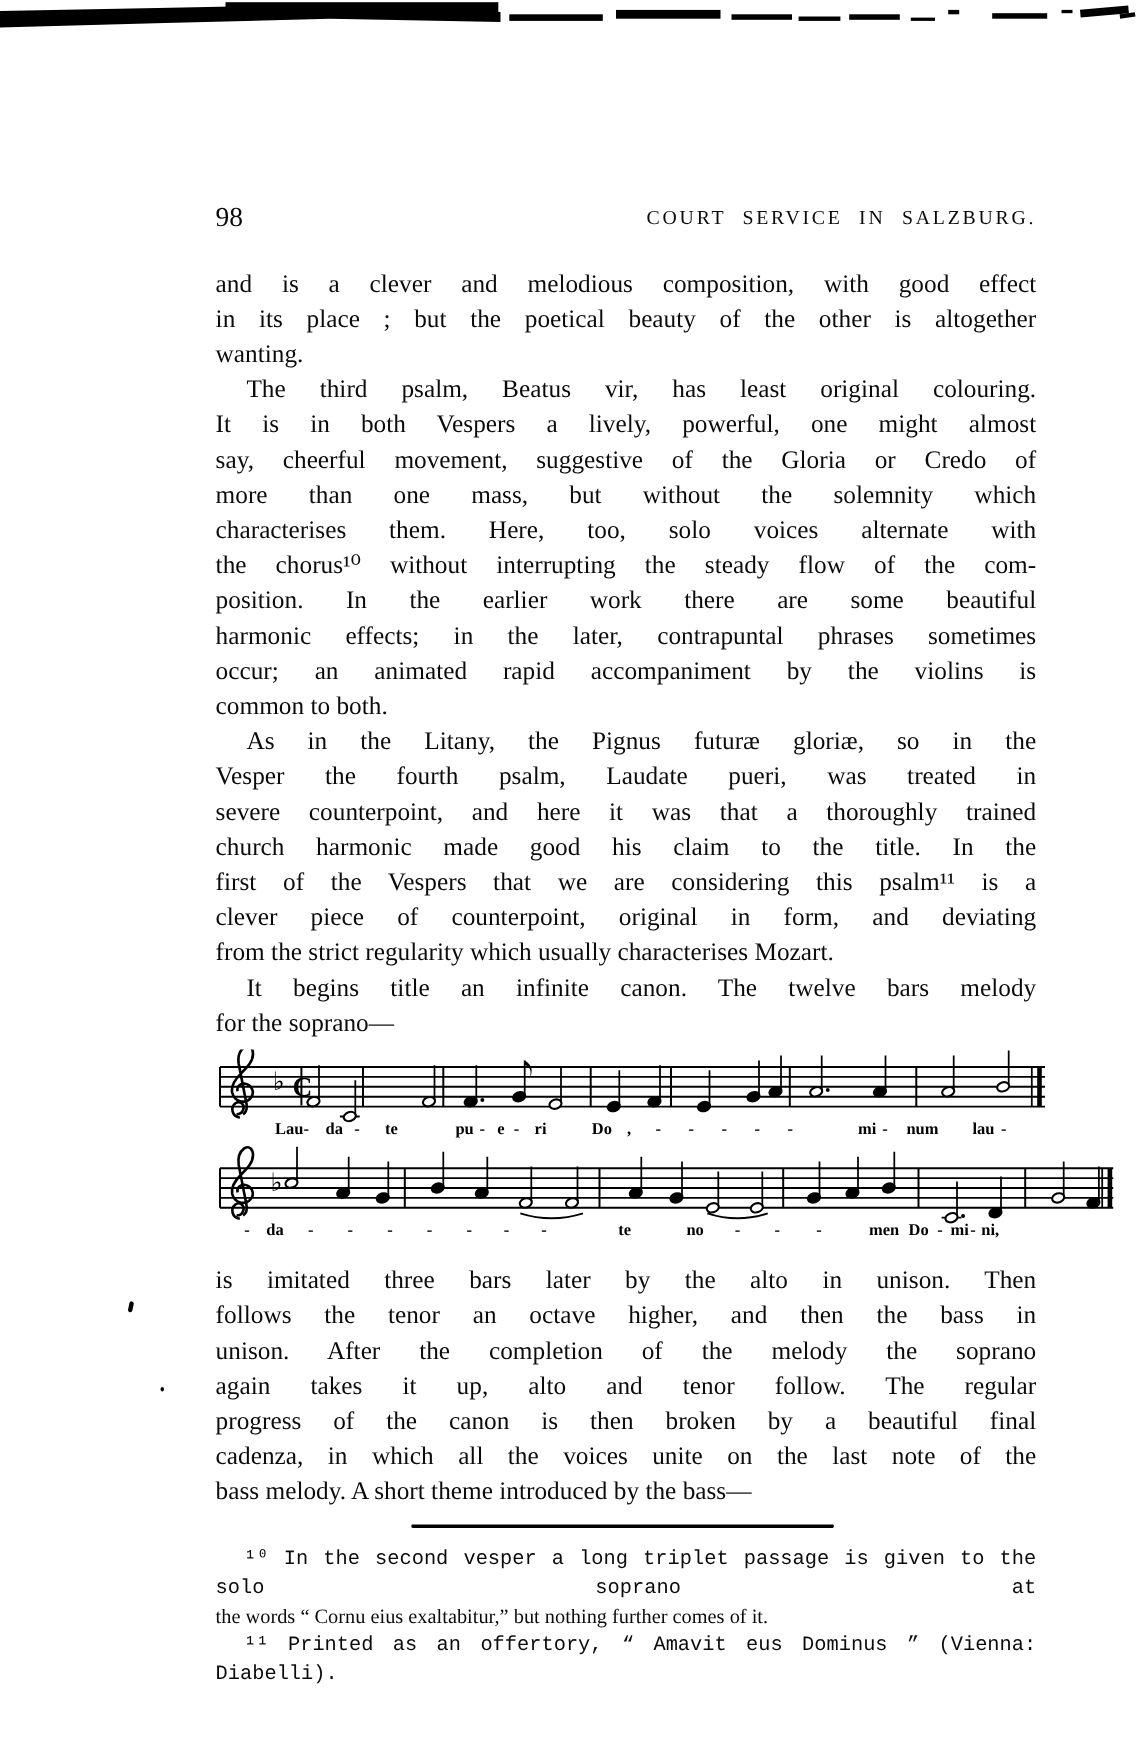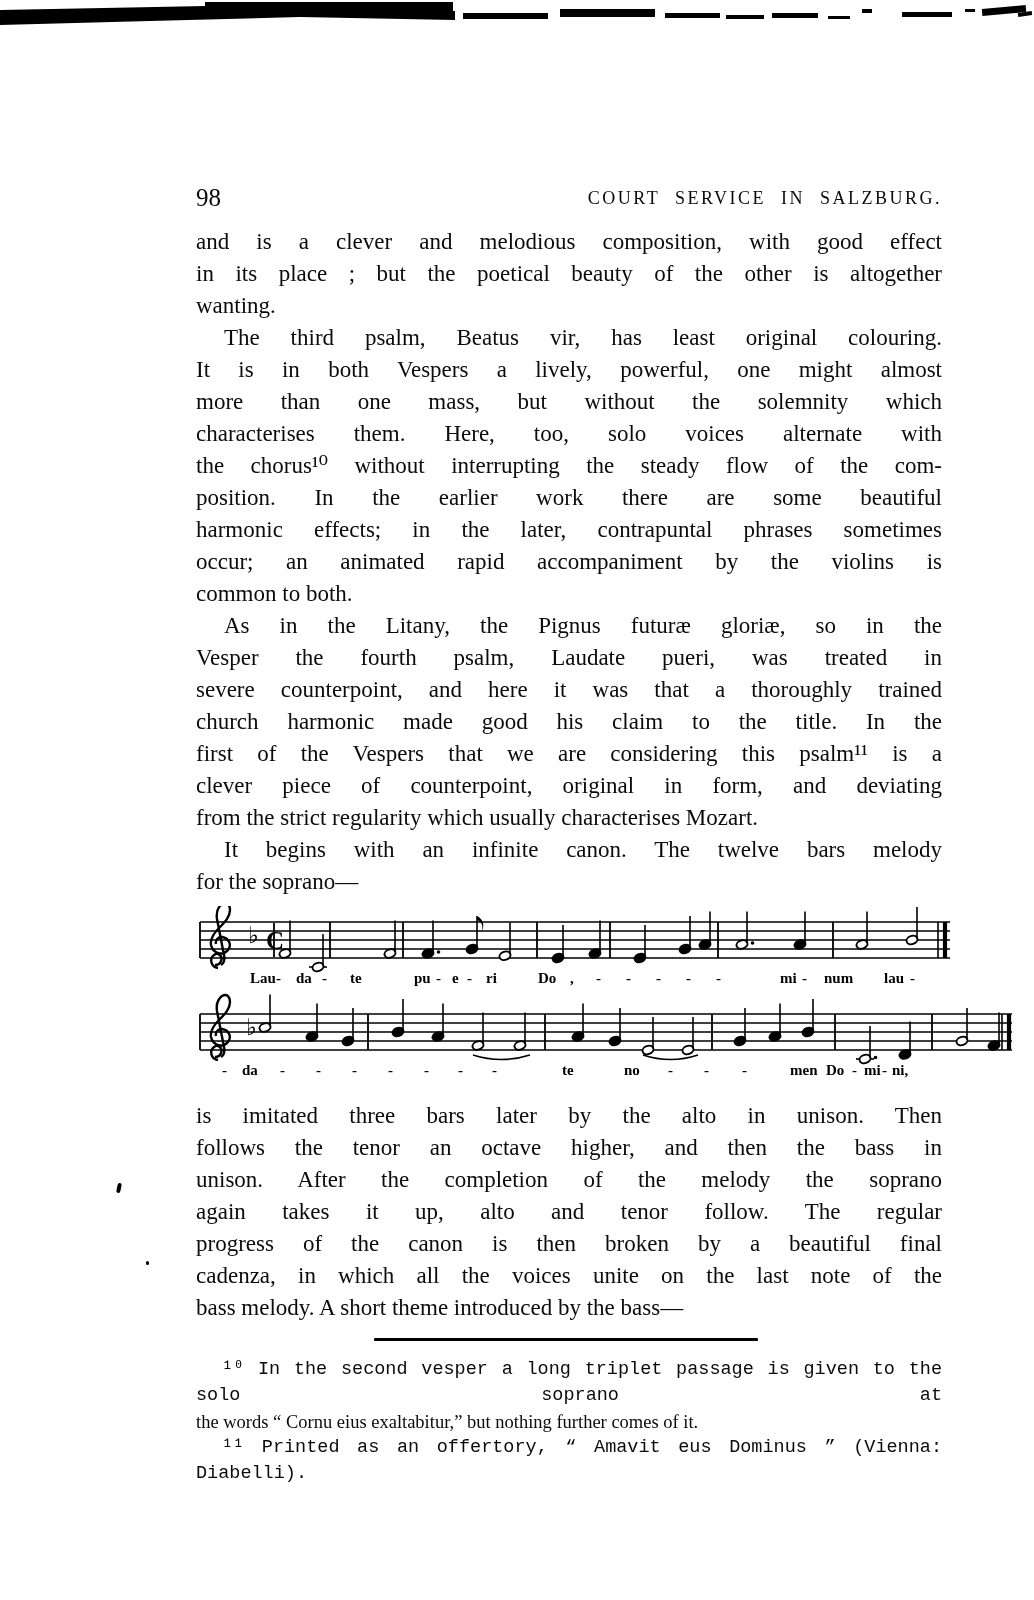--- a/index.html
+++ b/index.html
@@ -3,21 +3,21 @@
 <meta charset="utf-8">
 <style>
   html,body { margin:0; padding:0; background:#ffffff; }
   .page {
     position:relative; width:1034px; height:1600px; background:#fff;
     font-family:"Liberation Serif","DejaVu Serif",serif; color:#0b0b0b; overflow:hidden;
   }
   .artifact-top { position:absolute; left:0; top:0; width:1034px; height:40px; }
   .margin-mark { position:absolute; background:#000; }
   .content { position:absolute; left:196px; top:184px; width:746px; }
-  .header { position:relative; height:30px; margin-bottom:12px; }
+  .header { position:relative; height:30px; margin-bottom:28px; }
   .pagenum { position:absolute; left:0; top:0; font-size:25px; }
   .running-title { text-align:right; font-size:18px; letter-spacing:2.5px; word-spacing:8px; padding-top:4px; }
   .para { margin:0; }
   .line {
     font-size:23px; line-height:32px; white-space:normal;
     text-align:justify; text-align-last:justify;
   }
   .line.last { text-align-last:left; }
   .para.indent .line:first-child { text-indent:28px; }
   .music { position:relative; width:820px; height:182px; margin:8px 0 12px 0; }
@@ -63,39 +63,40 @@
 
     <div id="body-before">
         <div class="para">
           <div class="line">and is a clever and melodious composition, with good effect</div>
           <div class="line">in its place ; but the poetical beauty of the other is altogether</div>
           <div class="line last">wanting.</div>
         </div>
         <div class="para indent">
           <div class="line">The third psalm, Beatus vir, has least original colouring.</div>
           <div class="line">It is in both Vespers a lively, powerful, one might almost</div>
+          <div class="line">say, cheerful movement, suggestive of the Gloria or Credo of</div>
           <div class="line">more than one mass, but without the solemnity which</div>
           <div class="line">characterises them.  Here, too, solo voices alternate with</div>
           <div class="line">the chorus¹⁰ without interrupting the steady flow of the com-</div>
           <div class="line">position.  In the earlier work there are some beautiful</div>
           <div class="line">harmonic effects; in the later, contrapuntal phrases sometimes</div>
           <div class="line">occur; an animated rapid accompaniment by the violins is</div>
           <div class="line last">common to both.</div>
         </div>
         <div class="para indent">
           <div class="line">As in the Litany, the Pignus futuræ gloriæ, so in the</div>
           <div class="line">Vesper the fourth psalm, Laudate pueri, was treated in</div>
           <div class="line">severe counterpoint, and here it was that a thoroughly trained</div>
           <div class="line">church harmonic made good his claim to the title.  In the</div>
           <div class="line">first of the Vespers that we are considering this psalm¹¹ is a</div>
           <div class="line">clever piece of counterpoint, original in form, and deviating</div>
           <div class="line last">from the strict regularity which usually characterises Mozart.</div>
         </div>
         <div class="para indent">
-          <div class="line">It begins with an infinite canon.  The twelve bars melody</div>
+          <div class="line">It begins title an infinite canon.  The twelve bars melody</div>
           <div class="line last">for the soprano—</div>
         </div>
       </div>
 
     <div class="music">
       <svg id="music-svg" width="820" height="182" viewBox="0 0 820 182">
           <g>
             <line x1="4" y1="16" x2="754" y2="16" stroke="#000" stroke-width="1.7"></line>
             <line x1="4" y1="25" x2="754" y2="25" stroke="#000" stroke-width="1.7"></line>
             <line x1="4" y1="34" x2="754" y2="34" stroke="#000" stroke-width="1.7"></line>

